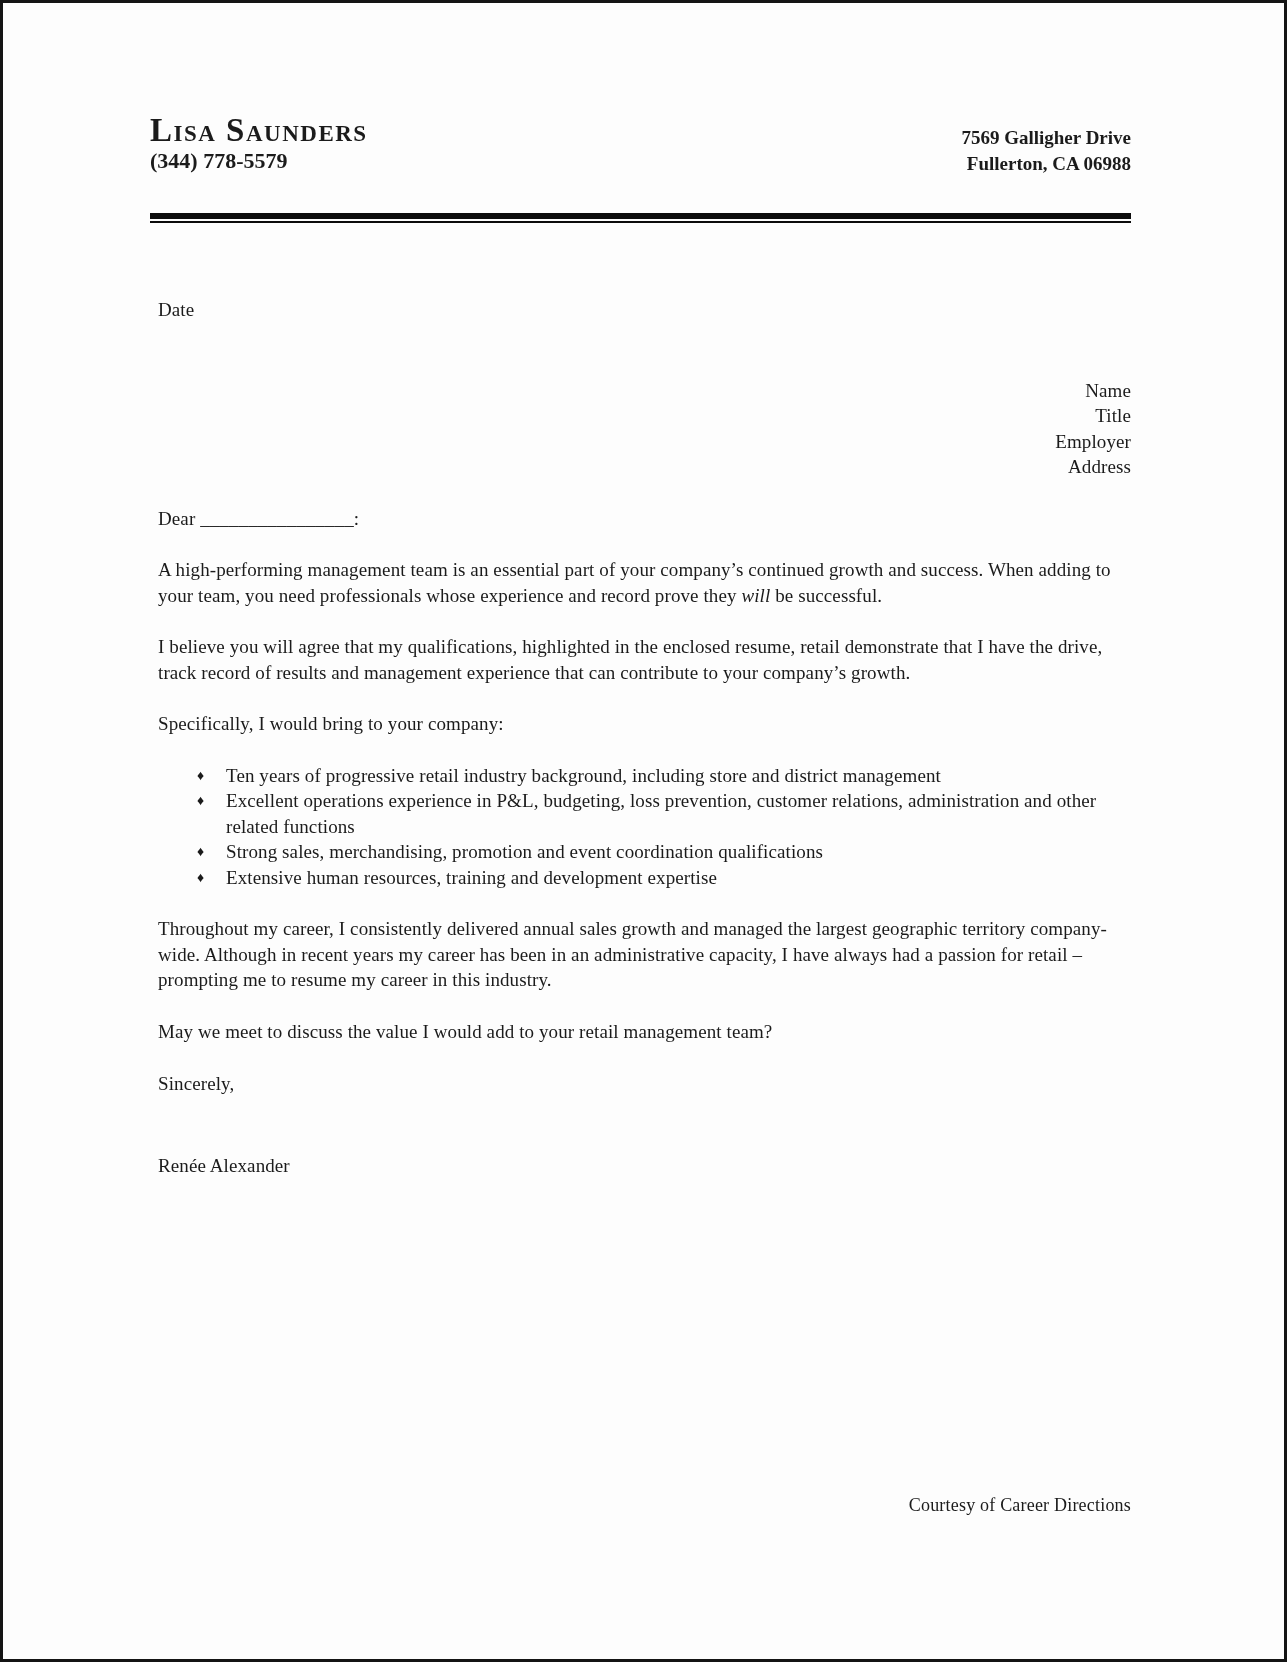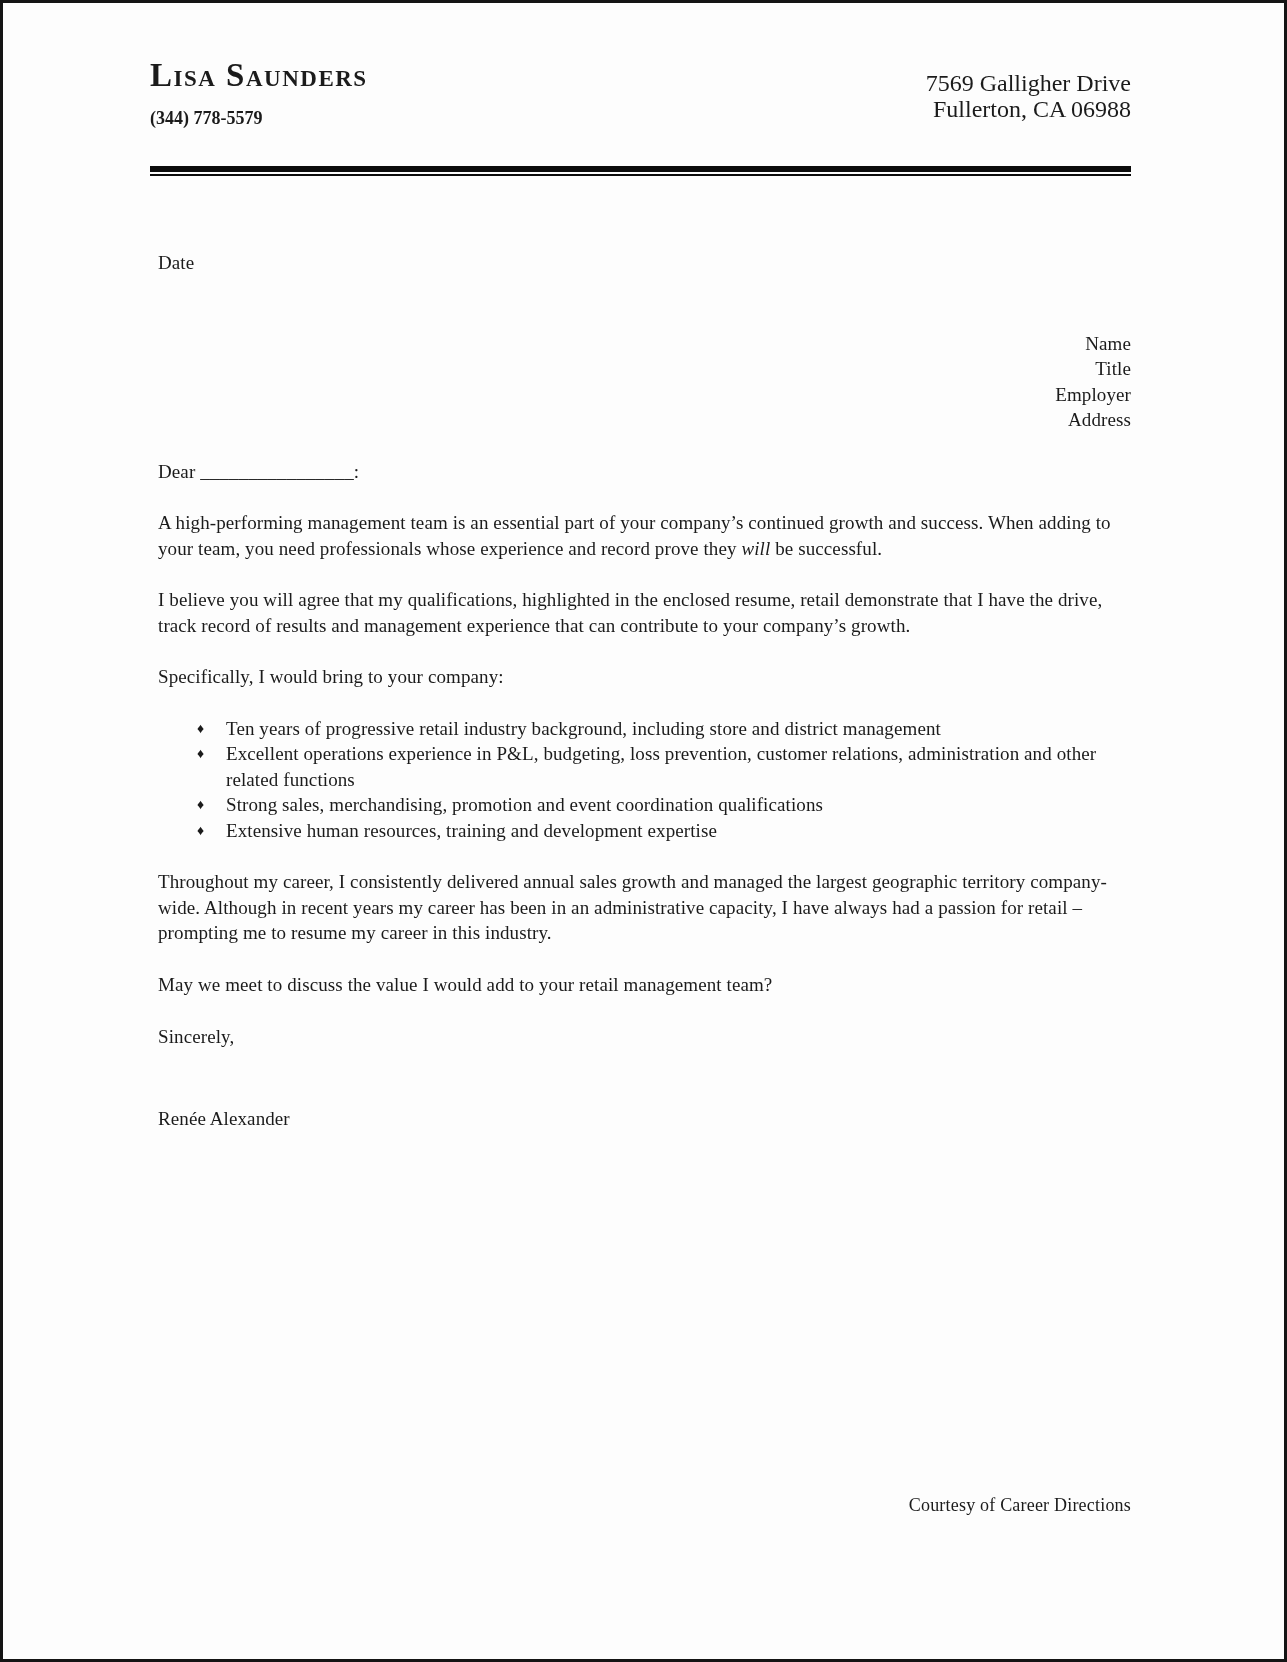--- a/index.html
+++ b/index.html
@@ -12,40 +12,40 @@
     background: #fdfdfd;
     color: #1b1b1b;
     font-family: "Liberation Serif", "DejaVu Serif", serif;
     overflow: hidden;
     padding: 0 153px 0 147px;
   }
   
   .letterhead {
     display: flex;
     justify-content: space-between;
-    padding-top: 54px;
+    padding-top: 109px;
   }
   .lh-name {
     font-size: 33px;
     font-weight: 700;
     font-variant: small-caps;
     letter-spacing: 1.5px;
     line-height: 37px;
     white-space: nowrap;
   }
   .lh-phone {
-    font-size: 18px;
+    font-size: 22px;
     font-weight: 700;
     line-height: 24px;
-    margin-top: 12px;
+    margin-top: 0;
   }
   .lh-right {
     text-align: right;
-    font-size: 24px;
-    font-weight: 400;
+    font-size: 19px;
+    font-weight: 700;
     line-height: 26px;
     padding-top: 13px;
     white-space: nowrap;
   }
   
   .rule {
     margin-top: 36px;
     height: 2px;
     border-top: 6px solid #0c0c0c;
     border-bottom: 2px solid #0c0c0c;

